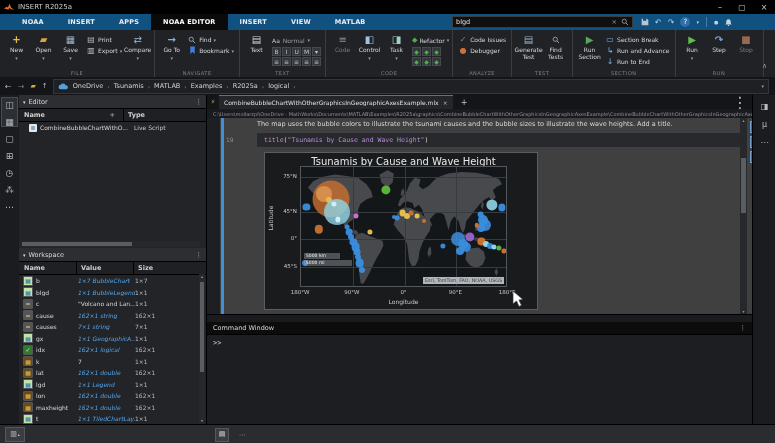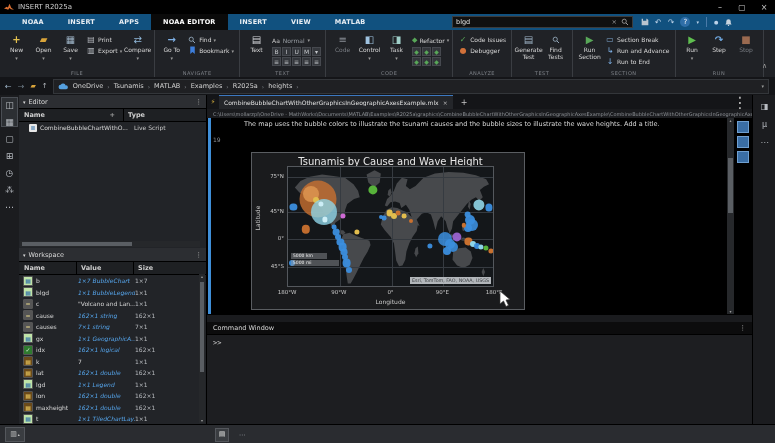--- a/index.html
+++ b/index.html
@@ -50,21 +50,21 @@
   .phead .dots{margin-left:auto;color:#b8b8b8;}
   .colhead{height:12px;background:#1e2023;border-bottom:1px solid #000;display:flex;align-items:center;font-size:6.5px;color:#cfcfcf;font-weight:bold;}
   .wrow{height:11.5px;display:flex;align-items:center;font-size:6px;}
   .vicon{width:8px;height:8px;margin:0 3px 0 4px;border-radius:1px;display:flex;align-items:center;justify-content:center;font-size:6px;}
   .val-em{color:#55a4ea;font-style:italic;}
   .val-pl{color:#d4d4d4;}
   .cell{white-space:nowrap;overflow:hidden;}
   #edtabbar{left:207px;top:95px;width:545px;height:14px;background:#141518;display:flex;align-items:center;border-bottom:1px solid #000;}
   #edtab{height:13px;background:#24262a;border-top:1px solid #3c78c0;display:flex;align-items:center;padding:0 5px;font-size:6px;color:#e0e0e0;max-width:360px;}
   #edpath{left:207px;top:109px;width:545px;height:9px;background:#1a1b1e;font-size:5px;color:#8d9196;display:flex;align-items:center;padding:0 6px;box-sizing:border-box;white-space:nowrap;overflow:hidden;}
-  #edbody{left:207px;top:118px;width:545px;height:196px;background:#000000;overflow:hidden;}
+  #edbody{left:220px;top:118px;width:545px;height:196px;background:#404040;overflow:hidden;}
   #codebox{position:absolute;left:36px;top:14px;width:492px;height:16px;background:#27292d;border:1px solid #3f4146;box-sizing:border-box;display:flex;align-items:center;}
   .codetext{font-family:"DejaVu Sans Mono","Liberation Mono",monospace;font-size:6.5px;}
   
   #figbox{position:absolute;left:44px;top:34px;width:274px;height:158px;background:#1a1b1d;border:1px solid #5a5d61;box-sizing:border-box;}
   #mapaxes{position:absolute;left:35px;top:13px;width:207px;height:121px;background:#14171a;border:1px solid #54585d;box-sizing:border-box;overflow:hidden;}
   .gridv{position:absolute;top:0;bottom:0;width:1px;background:#363b41;}
   .gridh{position:absolute;left:0;right:0;height:1px;background:#363b41;}
   .bub{position:absolute;border-radius:50%;transform:translate(-50%,-50%);}
   .xtick{position:absolute;font-size:5.5px;color:#c8c8c8;transform:translateX(-50%);}
   #scalebar div{background:rgba(150,155,160,.45);color:#f0f0f0;font-size:4.5px;line-height:6px;padding:0 2px;margin-bottom:1px;}
@@ -398,21 +398,21 @@
           <span class="crumb">OneDrive</span>
           <span class="chev">›</span>
           <span class="crumb">Tsunamis</span>
           <span class="chev">›</span>
           <span class="crumb">MATLAB</span>
           <span class="chev">›</span>
           <span class="crumb">Examples</span>
           <span class="chev">›</span>
           <span class="crumb">R2025a</span>
           <span class="chev">›</span>
-          <span class="crumb">heights</span>
+          <span class="crumb">logical</span>
           <span class="chev">›</span>
         </span>
       <span style="margin-left:auto;color:#9a9a9a;font-size:5px;">▾</span>
     </div>
   </div>
 
   <div class="abs" id="leftstrip">
     <div id="stripsel"></div>
     <div id="stripicons" style="position:relative;">
         <div class="stripic">◫</div>
@@ -557,20 +557,26 @@
     </div>
     <span style="margin-left:8px;color:#c8c8c8;font-size:8px;">+</span>
     <span style="margin-left:auto;margin-right:4px;color:#b8b8b8;">⋮</span>
   </div>
   <div class="abs" id="edpath">C:\Users\mollarzpl\OneDrive - MathWorks\Documents\MATLAB\Examples\R2025a\graphics\CombineBubbleChartWithOtherGraphicsInGeographicAxesExample\CombineBubbleChartWithOtherGraphicsInGeographicAxesExamp...</div>
 
   <div class="abs" id="edbody">
     <div style="position:absolute;left:1px;top:0;width:3px;height:196px;background:#3f8fd9;"></div>
     <div style="position:absolute;left:37px;top:2px;right:24px;font-size:6.5px;color:#d8d8d8;">The map uses the bubble colors to illustrate the tsunami causes and the bubble sizes to illustrate the wave heights. Add a title.</div>
     <div style="position:absolute;left:6px;top:18px;font-size:6px;color:#8a8f95;">19</div>
+    <div id="codebox">
+      <span class="codetext" style="margin-left:7px;color:#c586c0;">title</span>
+        <span class="codetext" style="color:#d4d4d4;">(</span>
+        <span class="codetext" style="color:#b88ad6;">"Tsunamis by Cause and Wave Height"</span>
+        <span class="codetext" style="color:#d4d4d4;">)</span>
+    </div>
 
     <div id="figbox">
       <div style="position:absolute;left:35px;top:3px;width:207px;text-align:center;font-size:10px;font-weight:normal;color:#e8e8e8;">Tsunamis by Cause and Wave Height</div>
       <div id="mapaxes">
         <svg width="100%" height="100%" viewBox="0 5 360 145" preserveAspectRatio="none" style="position:absolute;left:0;top:0;">
           <g fill="#47494c" stroke="none">
             <path d="M12,30 L22,22 L38,17 L60,14 L80,16 L100,18 L115,26 L123,34 L126,42 L116,44 L104,50 L100,58 L101,65 L93,68 L83,73 L80,79 L86,82 L97,82 L101,85 L96,88 L87,83 L77,78 L72,70 L64,62 L56,52 L46,44 L34,40 L20,36 Z"></path>
             <path d="M138,14 L152,9 L163,13 L161,24 L151,30 L141,24 Z"></path>
             <path d="M97,87 L108,85 L120,89 L132,92 L143,95 L145,100 L140,108 L133,116 L127,124 L121,133 L115,141 L110,147 L105,147 L103,138 L101,126 L99,113 L96,100 L94,92 Z"></path>
             <path d="M176,34 L180,31 L182,36 L179,41 L175,39 Z"></path>

